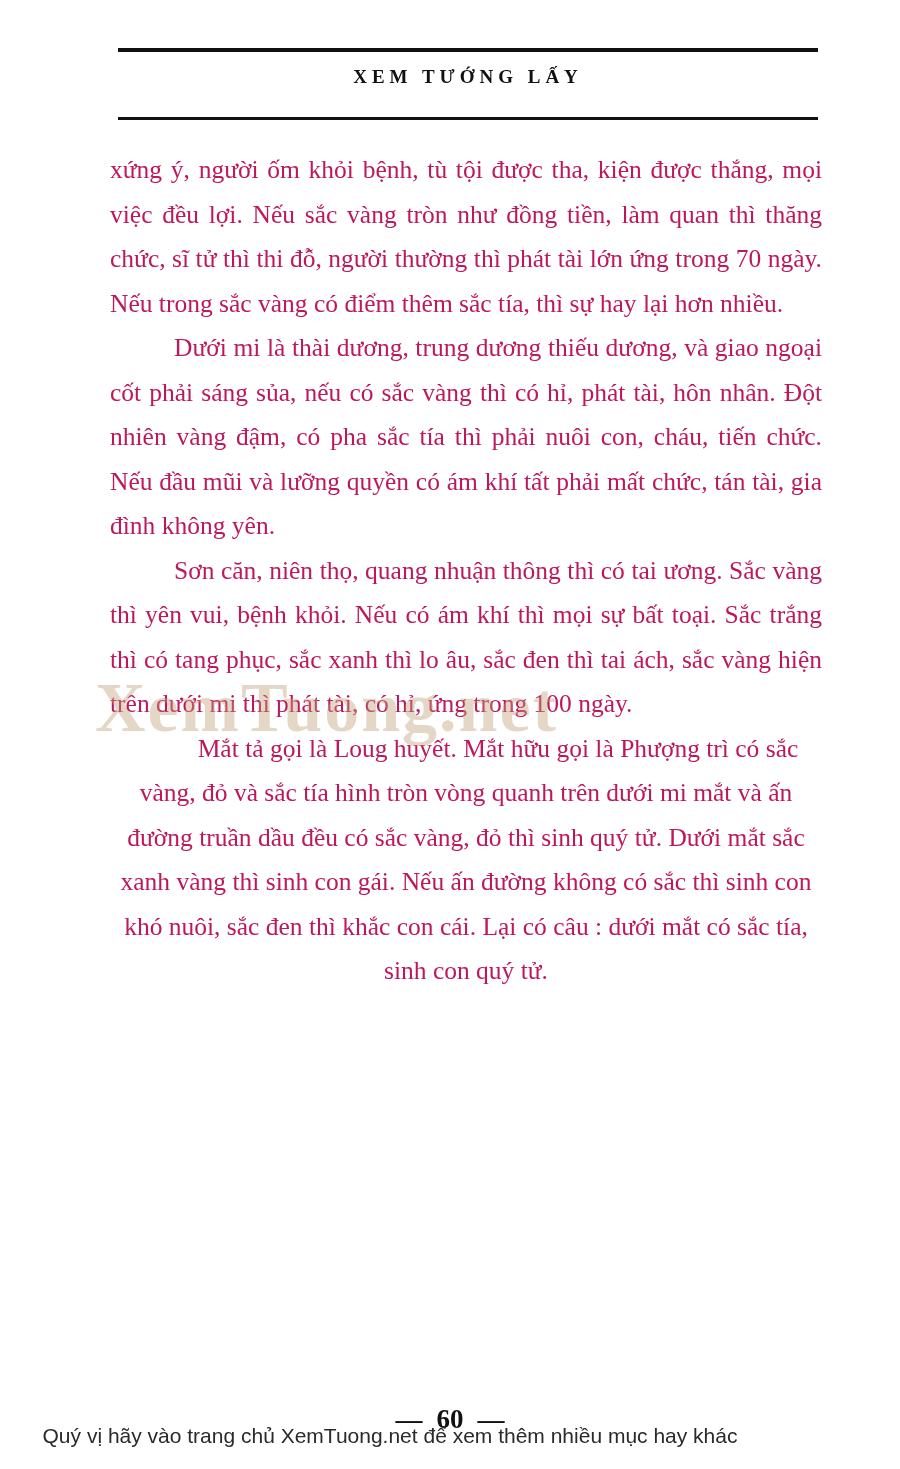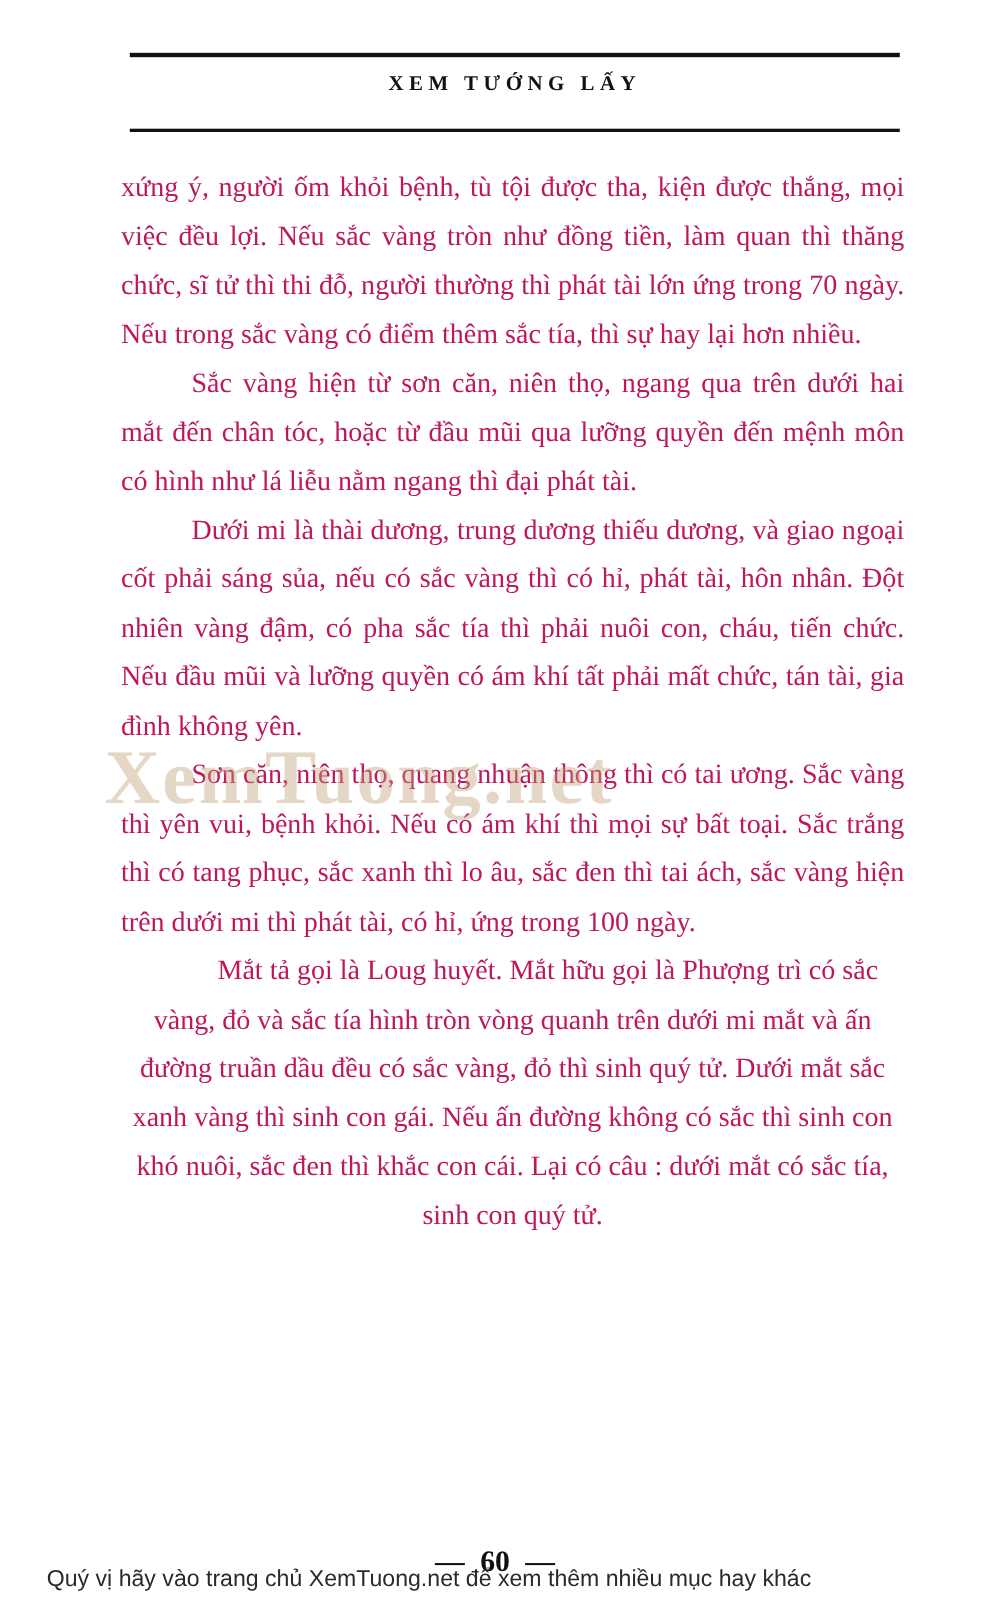--- a/index.html
+++ b/index.html
@@ -120,21 +120,20 @@
 <div class="page">
 
   <div class="header-rule-top"></div>
 
   <div class="header-title">XEM TƯỚNG LẤY</div>
 
   <div class="header-rule-bottom"></div>
 
   <div class="body-text">
     <p class="first">xứng ý, người ốm khỏi bệnh, tù tội được tha, kiện được thắng, mọi việc đều lợi. Nếu sắc vàng tròn như đồng tiền, làm quan thì thăng chức, sĩ tử thì thi đỗ, người thường thì phát tài lớn ứng trong 70 ngày. Nếu trong sắc vàng có điểm thêm sắc tía, thì sự hay lại hơn nhiều.</p>
-    <p>Sắc vàng hiện từ sơn căn, niên thọ, ngang qua trên dưới hai mắt đến chân tóc, hoặc từ đầu mũi qua lưỡng quyền đến mệnh môn có hình như lá liễu nằm ngang thì đại phát tài.</p>
     <p>Dưới mi là thài dương, trung dương thiếu dương, và giao ngoại cốt phải sáng sủa, nếu có sắc vàng thì có hỉ, phát tài, hôn nhân. Đột nhiên vàng đậm, có pha sắc tía thì phải nuôi con, cháu, tiến chức. Nếu đầu mũi và lưỡng quyền có ám khí tất phải mất chức, tán tài, gia đình không yên.</p>
     <p>Sơn căn, niên thọ, quang nhuận thông thì có tai ương. Sắc vàng thì yên vui, bệnh khỏi. Nếu có ám khí thì mọi sự bất toại. Sắc trắng thì có tang phục, sắc xanh thì lo âu, sắc đen thì tai ách, sắc vàng hiện trên dưới mi thì phát tài, có hỉ, ứng trong 100 ngày.</p>
     <p>Mắt tả gọi là Loug huyết. Mắt hữu gọi là Phượng trì có sắc vàng, đỏ và sắc tía hình tròn vòng quanh trên dưới mi mắt và ấn đường truần dầu đều có sắc vàng, đỏ thì sinh quý tử. Dưới mắt sắc xanh vàng thì sinh con gái. Nếu ấn đường không có sắc thì sinh con khó nuôi, sắc đen thì khắc con cái. Lại có câu : dưới mắt có sắc tía, sinh con quý tử.</p>
   </div>
 
   <div class="watermark">XemTuong.net</div>
 
   <div class="page-number">
     <span class="dash">—</span><span>60</span><span class="dash">—</span>
   </div>

